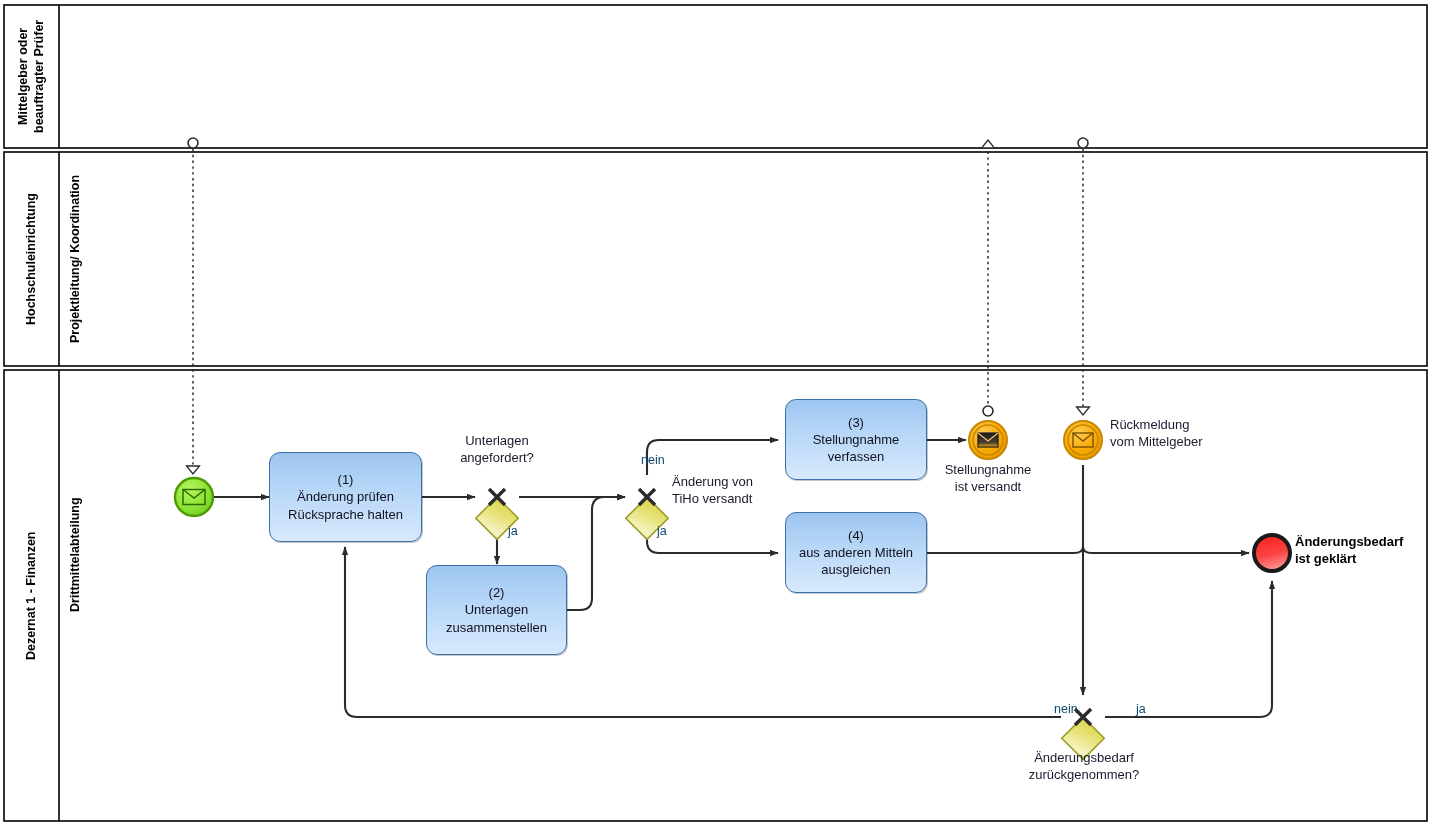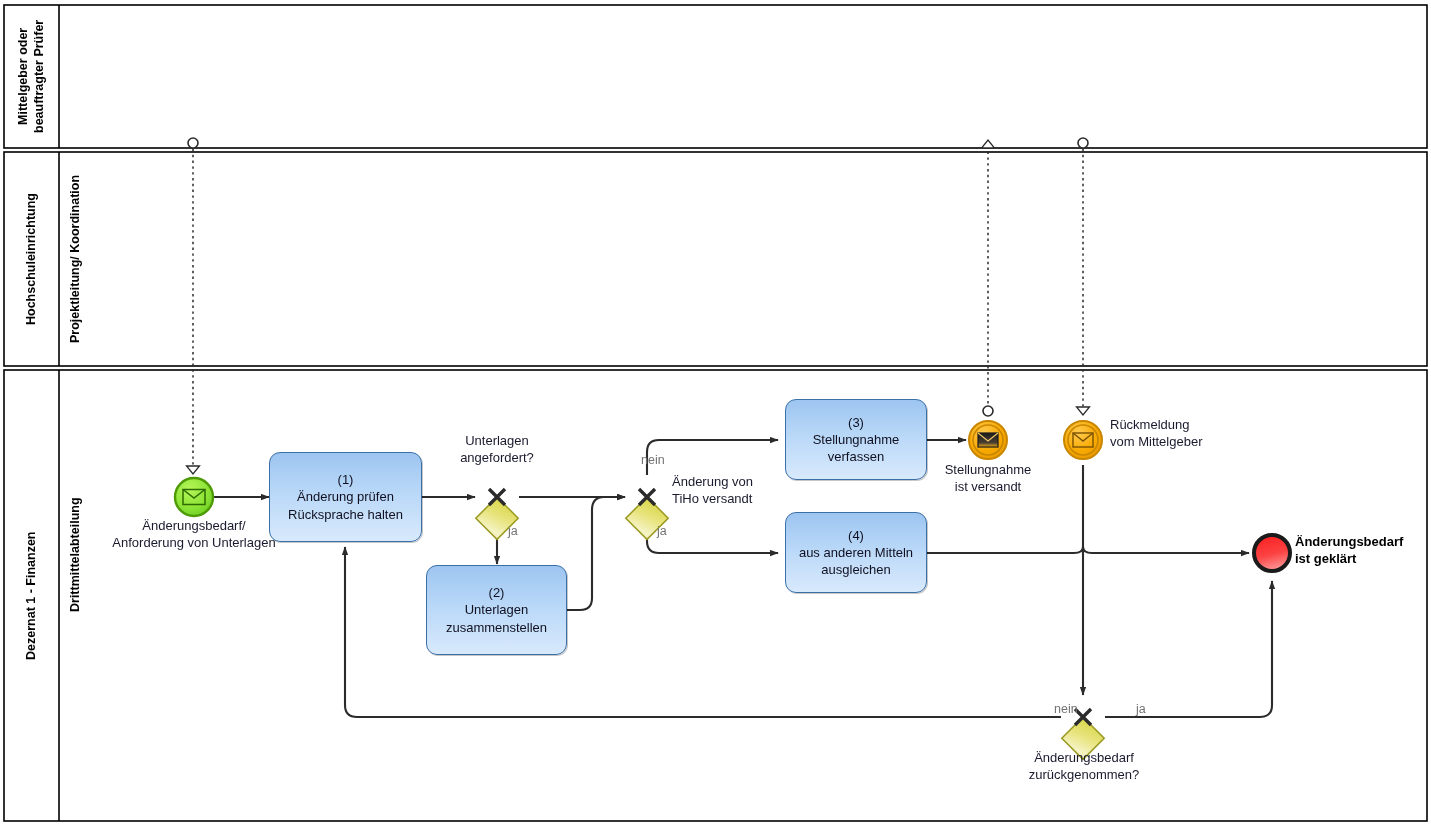--- a/index.html
+++ b/index.html
@@ -61,21 +61,21 @@
     text-align: center;
     font-size: 13px;
     color: #101020;
     line-height: 1.32;
     white-space: pre-line;
     box-shadow: 1px 1px 0 rgba(0,0,0,0.22);
   }
   .flowlabel {
     position: absolute;
     font-size: 12.5px;
-    color: #737373;
+    color: #0c4a6e;
     white-space: nowrap;
     padding-left: 28px;
   }
 </style>
 </head>
 <body>
 
 <div id="canvas">
 
   <svg class="layer" viewBox="0 0 1431 826">
@@ -240,22 +240,20 @@
 zusammenstellen</div>
 
   <div class="task" style="left:785px; top:399px; width:142px; height:81px;">(3)
 Stellungnahme
 verfassen</div>
 
   <div class="task" style="left:785px; top:512px; width:142px; height:81px;">(4)
 aus anderen Mitteln
 ausgleichen</div>
 
-  <div class="node-label" style="left:86px; top:518px; width:216px;">Änderungsbedarf/
-Anforderung von Unterlagen</div>
 
   <div class="node-label" style="left:918px; top:462px; width:140px;">Stellungnahme
 ist versandt</div>
 
   <div class="node-label" style="left:1110px; top:417px; width:160px; text-align:left;">Rückmeldung
 vom Mittelgeber</div>
 
   <div class="node-label bold" style="left:1295px; top:534px; width:130px; text-align:left;">Änderungsbedarf
 ist geklärt</div>
 

